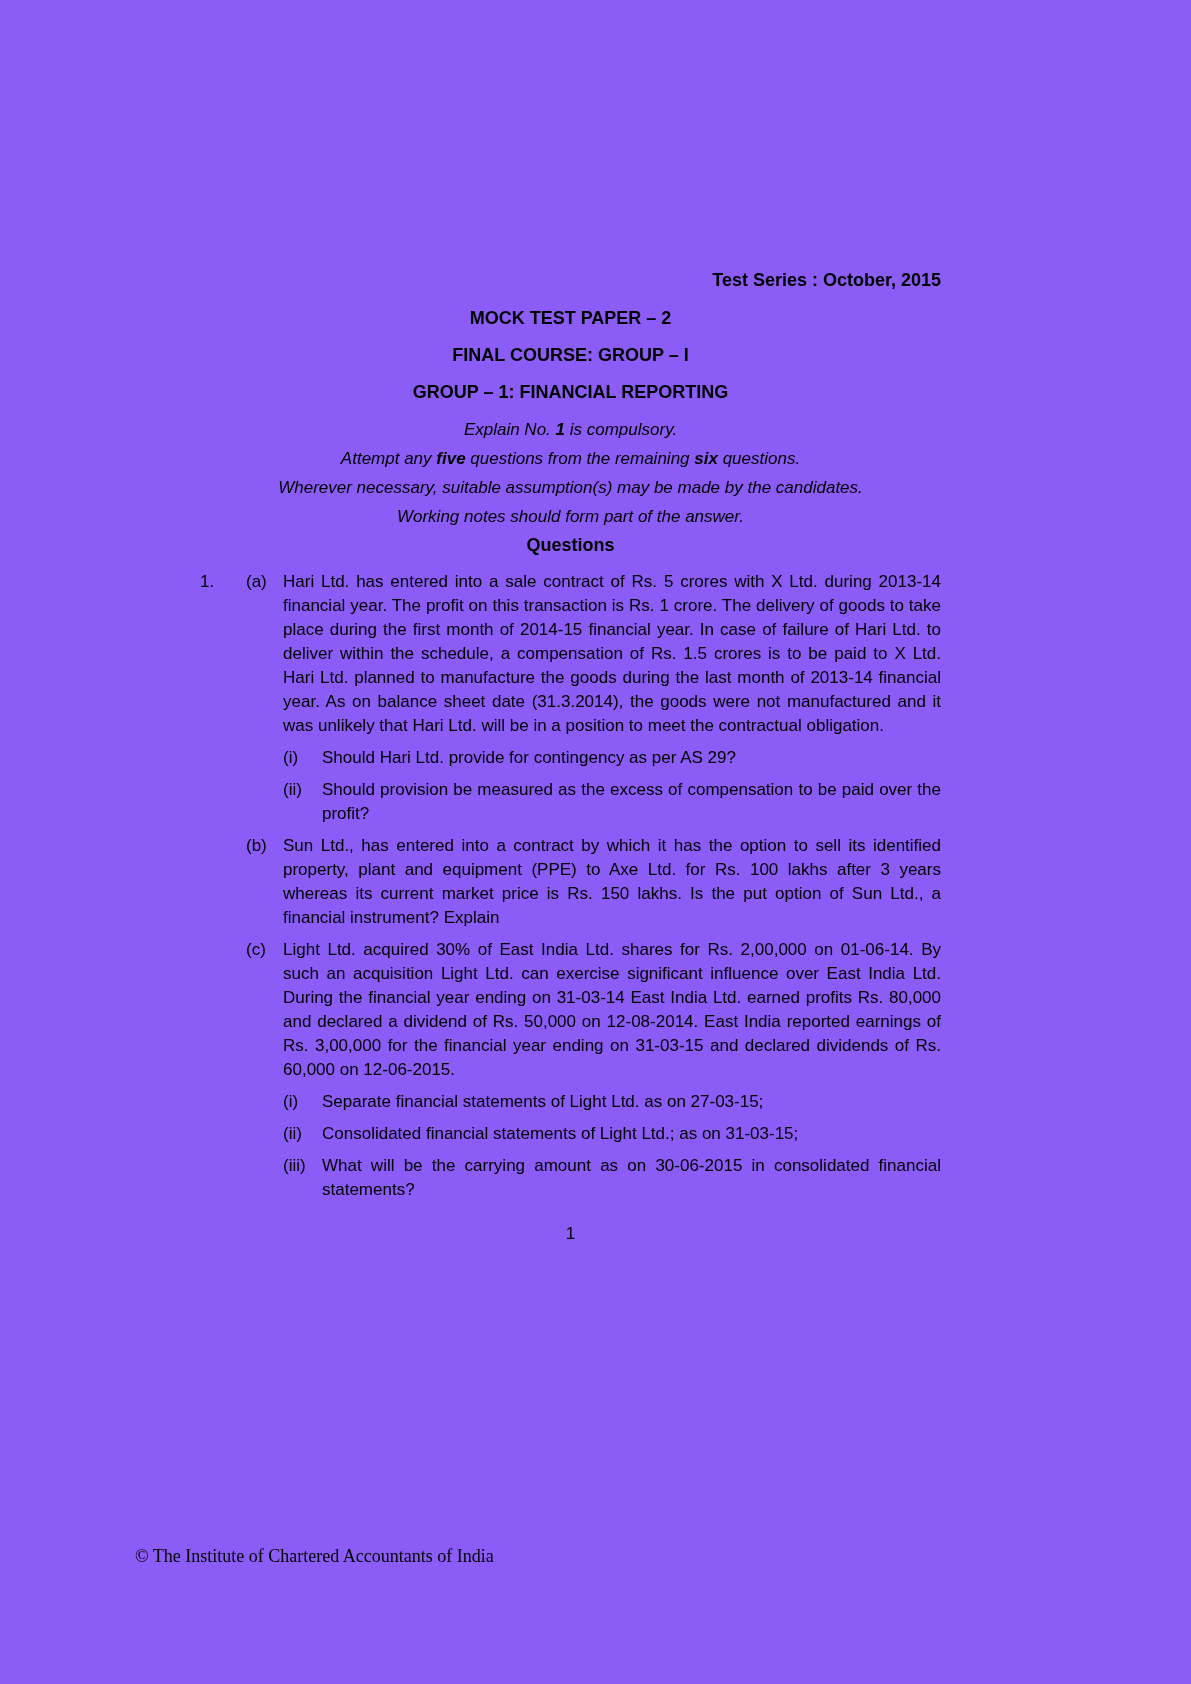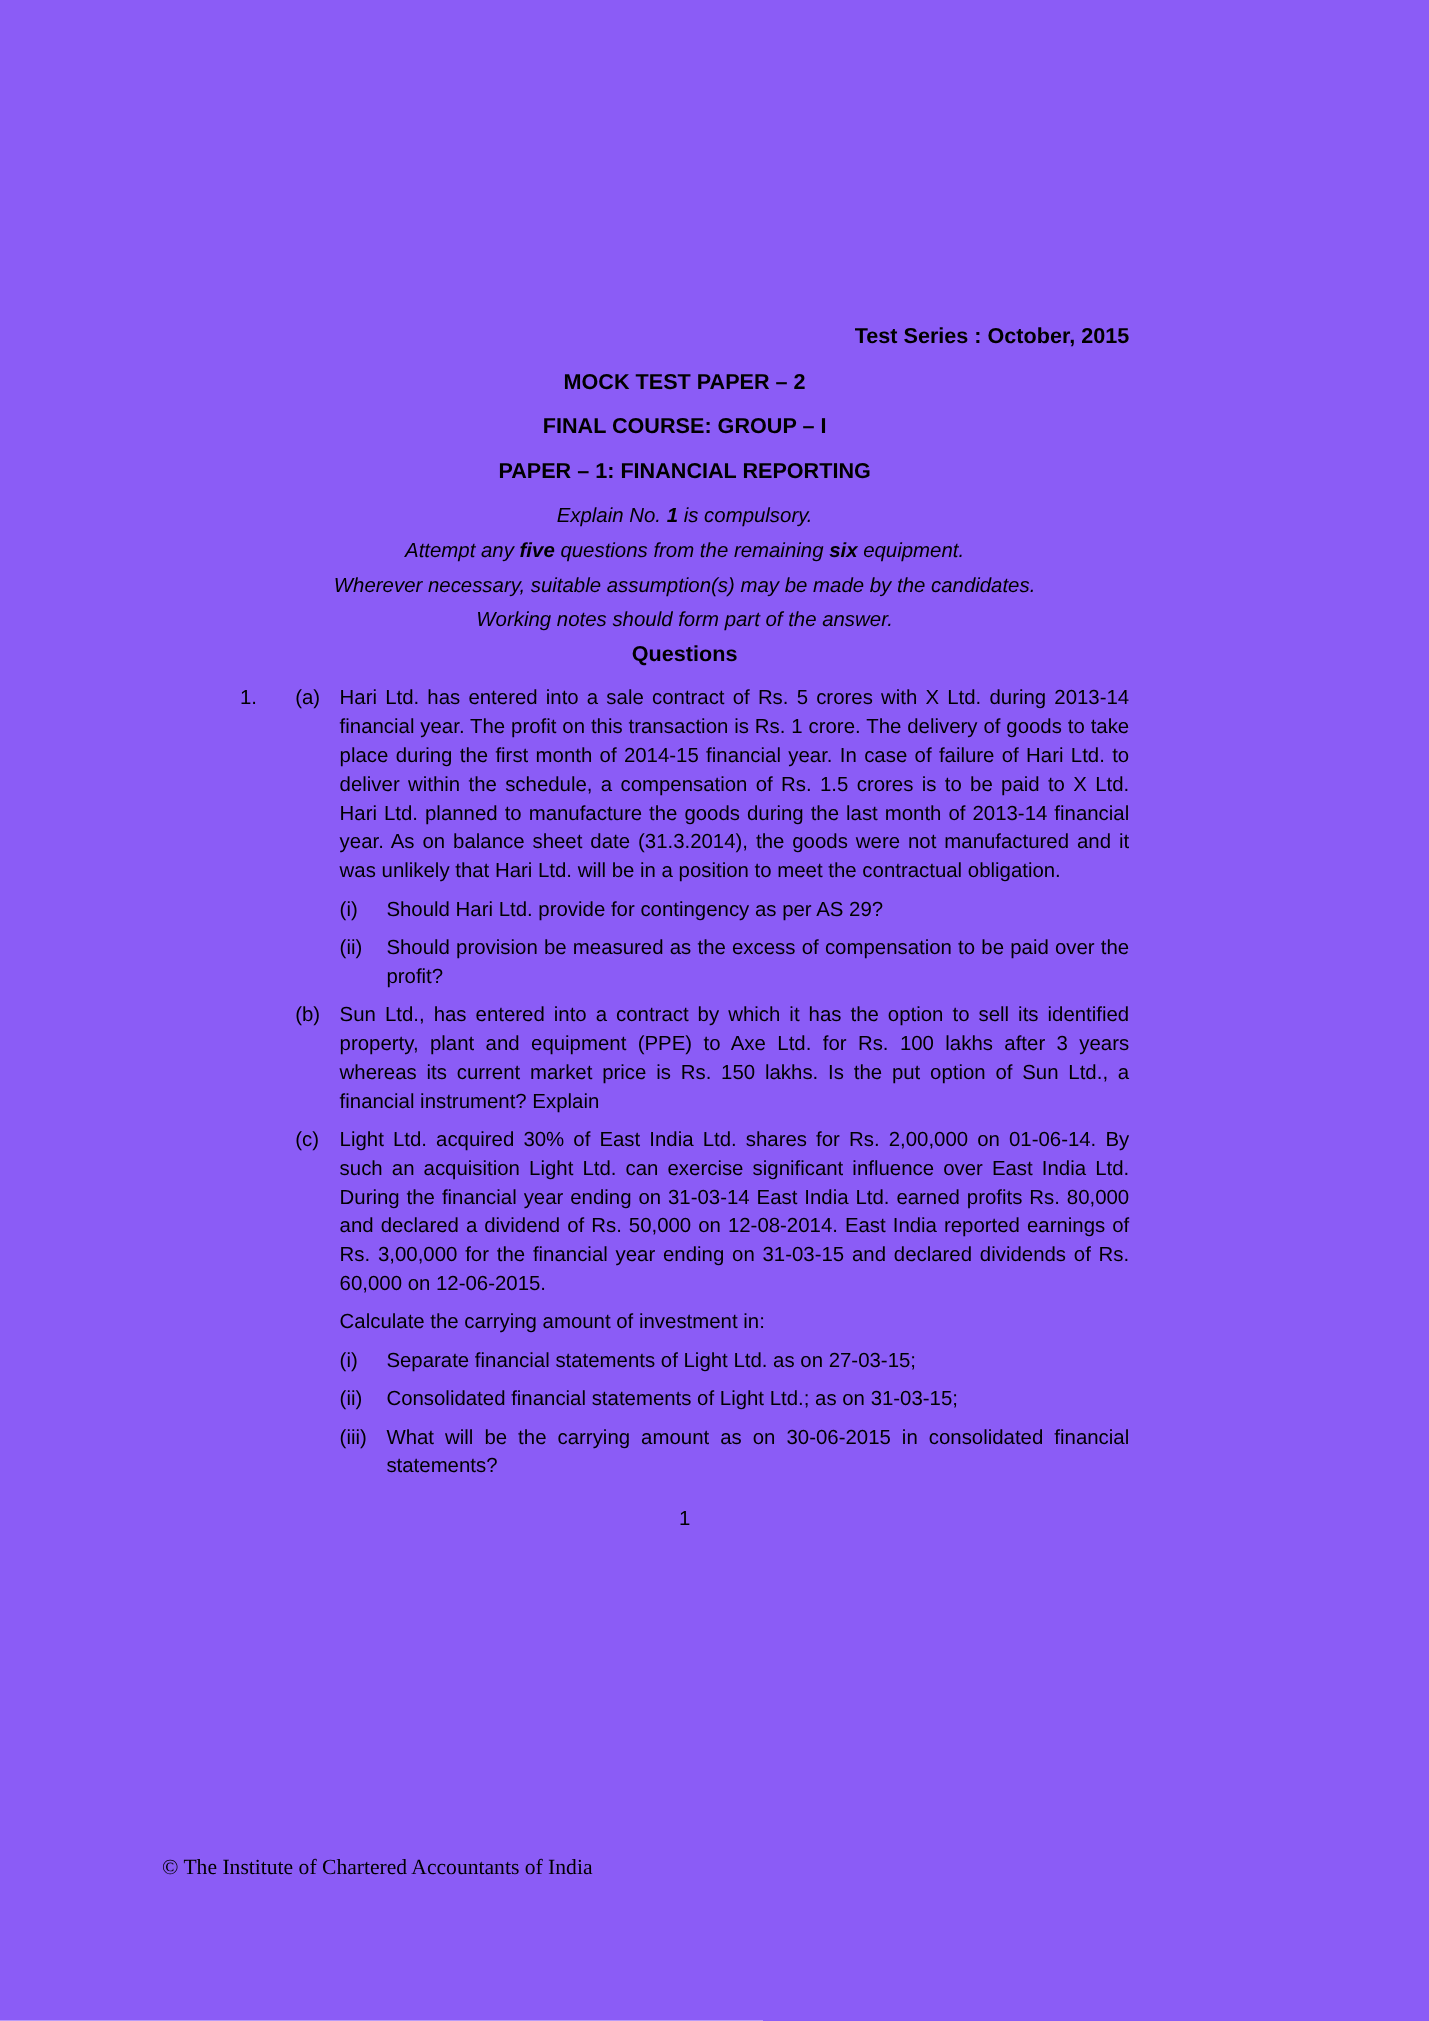--- a/index.html
+++ b/index.html
@@ -102,25 +102,25 @@
 </head>
 <body>
 
 <div class="page">
   <div class="content">
 
     <div class="header-line">Test Series : October, 2015</div>
 
     <div class="title-line">MOCK TEST PAPER – 2</div>
     <div class="title-line">FINAL COURSE: GROUP – I</div>
-    <div class="title-line">PAPER – 1: FINANCIAL REPORTING</div>
+    <div class="title-line">GROUP – 1: FINANCIAL REPORTING</div>
 
     <div class="instr"><span>Explain No. </span><span class="b">1</span><span> is compulsory.</span></div>
 
-    <div class="instr"><span>Attempt any </span><span class="b">five</span><span> questions from the remaining </span><span class="b">six</span><span> equipment.</span></div>
+    <div class="instr"><span>Attempt any </span><span class="b">five</span><span> questions from the remaining </span><span class="b">six</span><span> questions.</span></div>
 
     <div class="instr">Wherever necessary, suitable assumption(s) may be made by the candidates.</div>
     <div class="instr">Working notes should form part of the answer.</div>
 
     <div class="questions-heading">Questions</div>
 
     <div class="q-row">
       <span class="q-num">1.</span>
       <span class="part-label">(a)</span>
       <div class="q-body">
@@ -142,21 +142,20 @@
       <div class="q-body">
         <p class="para">Sun Ltd., has entered into a contract by which it has the option to sell its identified property, plant and equipment (PPE) to Axe Ltd. for Rs. 100 lakhs after 3 years whereas its current market price is Rs. 150 lakhs. Is the put option of Sun Ltd., a financial instrument? Explain</p>
       </div>
     </div>
 
     <div class="q-row">
       <span class="q-num"></span>
       <span class="part-label">(c)</span>
       <div class="q-body">
         <p class="para">Light Ltd. acquired 30% of East India Ltd. shares for Rs. 2,00,000 on 01-06-14. By such an acquisition Light Ltd. can exercise significant influence over East India Ltd. During the financial year ending on 31-03-14 East India Ltd. earned profits Rs. 80,000 and declared a dividend of Rs. 50,000 on 12-08-2014. East India reported earnings of Rs. 3,00,000 for the financial year ending on 31-03-15 and declared dividends of Rs. 60,000 on 12-06-2015.</p>
-        <p class="para">Calculate the carrying amount of investment in:</p>
         <div class="sub-row">
           <span class="sub-label">(i)</span>
           <div class="sub-text">Separate financial statements of Light Ltd. as on 27-03-15;</div>
         </div>
         <div class="sub-row">
           <span class="sub-label">(ii)</span>
           <div class="sub-text">Consolidated financial statements of Light Ltd.; as on 31-03-15;</div>
         </div>
         <div class="sub-row">
           <span class="sub-label">(iii)</span>

